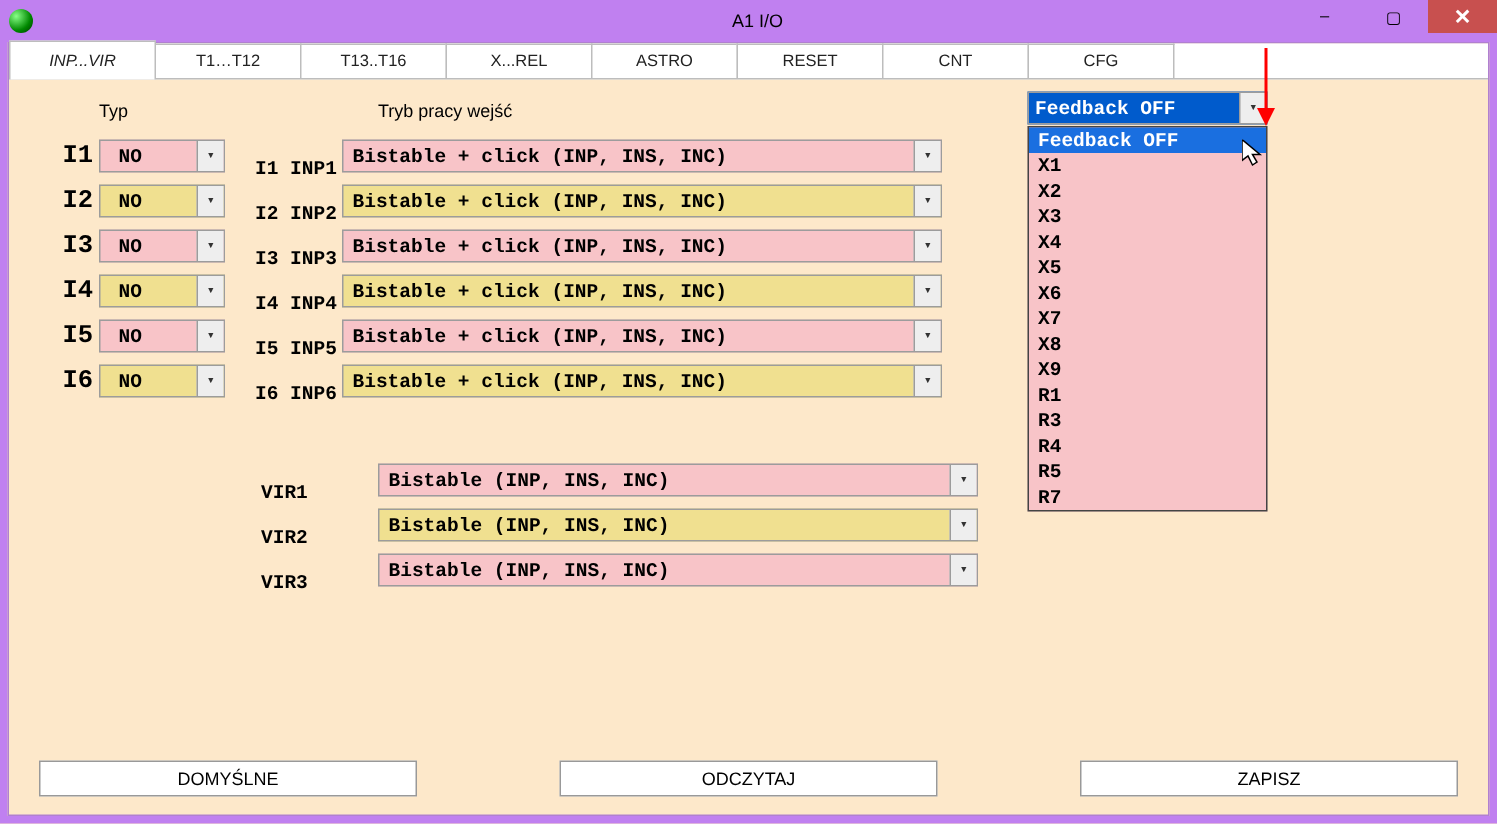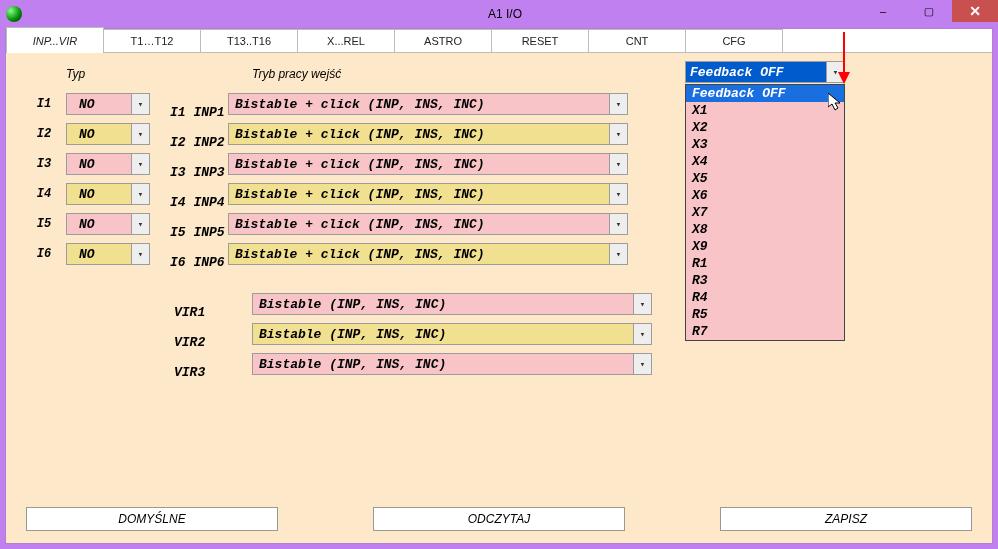--- a/index.html
+++ b/index.html
@@ -85,38 +85,37 @@
     border-top: 1px solid #bdbdbd;
     z-index: 2;
     top: -2px;
     height: 26px;
     font-style: italic;
   }
   .content {
     position: relative;
     padding: 14px 20px 0 4px;
     height: calc(100% - 24px);
-    font-style: italic;
   }
   .col-label {
     position: absolute;
     font-size: 12px;
     color: #000;
   }
   .rowline {
     height: 30px;
     display: flex;
     align-items: center;
   }
   .i-label {
     width: 40px;
-    text-align: center;
-    font-family: "Courier New", monospace;
-    font-weight: bold;
-    font-size: 12px;
+    text-align: right;
+    font-family: "Courier New", monospace;
+    font-weight: bold;
+    font-size: 17px;
     padding-right: 4px;
   }
   .typ-select {
     width: 84px;
     height: 22px;
     border: 1px solid #9c9c9c;
     display: flex;
     align-items: center;
     position: relative;
     font-family: "Courier New", monospace;
@@ -220,21 +219,21 @@
     pointer-events: none;
   }
   .cursor-annot {
     position: absolute;
     left: 828px;
     top: 93px;
     z-index: 30;
     pointer-events: none;
   }
   .rows-block { position: absolute; left: 20px; top: 36px; }
-  .vir-block  { position: absolute; left: 20px; top: 236px; }
+  .vir-block  { position: absolute; left: 20px; top: 252px; }
   .headers { position: absolute; left: 0; right:0; top: 14px; height: 20px;}
 </style>
 </head>
 <body>
 
 <div class="titlebar">
   <div class="app-icon"></div>
   <div class="title">A1 I/O</div>
   <div class="winbtns">
     <div class="winbtn">–</div>

